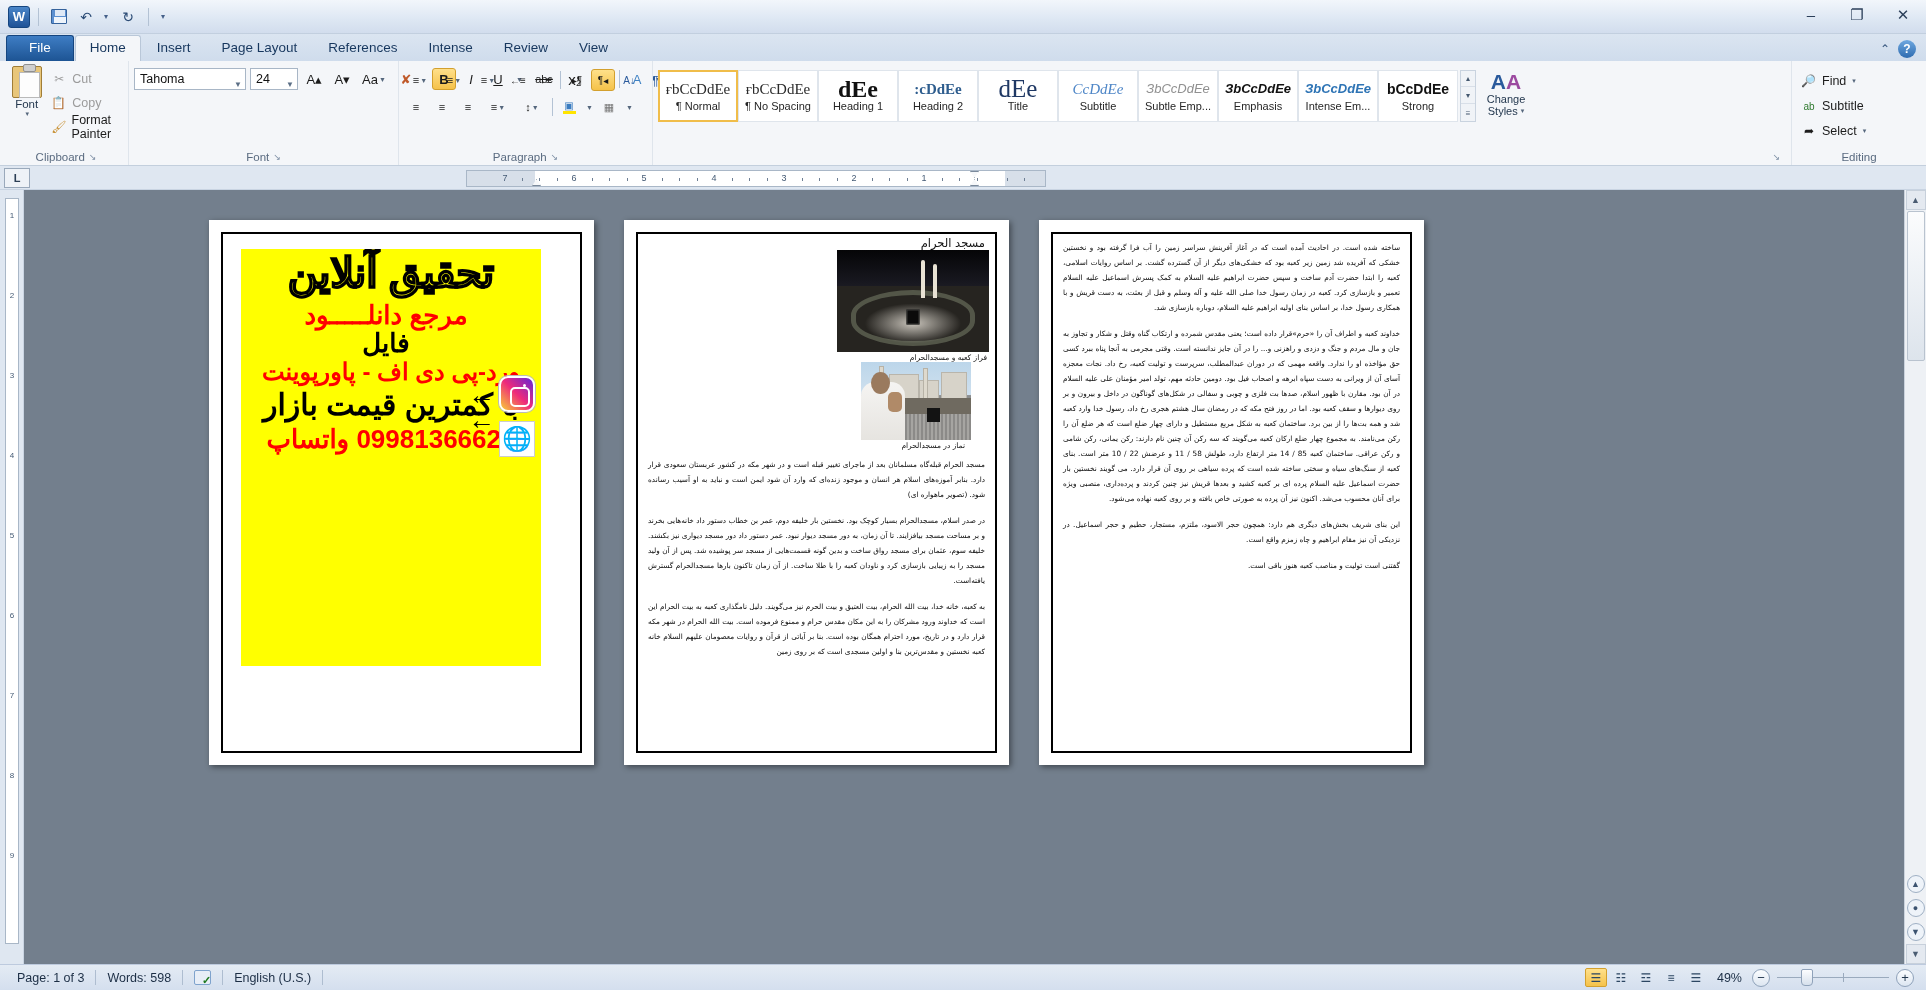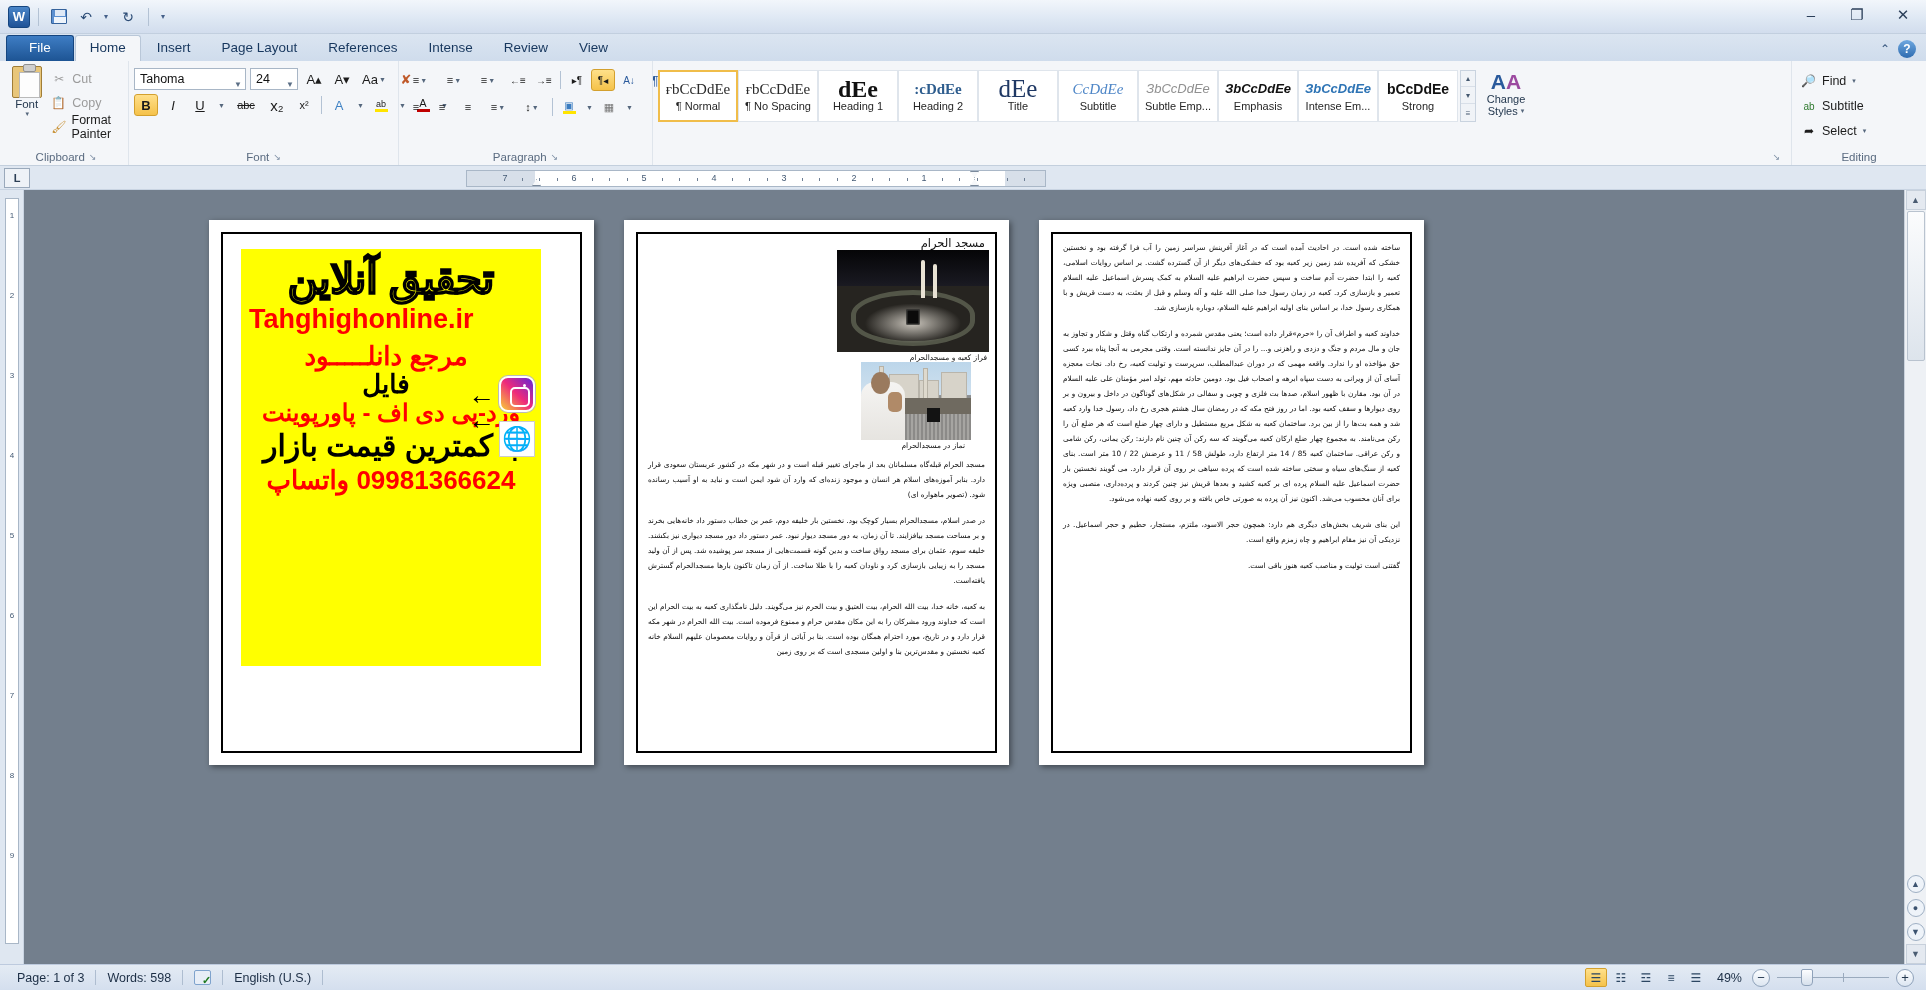--- a/index.html
+++ b/index.html
@@ -225,21 +225,21 @@
   }
   .pageinner { position: absolute; inset: 10px 14px; overflow: hidden; }
 
   
   .adbox {
     position: absolute; left: 32px; top: 29px; width: 300px; height: 417px;
     background: #ffff00; overflow: hidden;
   }
   .adline { text-align: center; line-height: 1; font-weight: bold; direction: rtl; }
   .ad-title {
-    font-size: 41px; color: #ffff00; margin-top: 10px;
+    font-size: 41px; color: #ffff00; margin-top: 4px;
     -webkit-text-stroke: 2px #000;
     letter-spacing: -1px;
   }
   .ad-url { font-size: 27px; color: #ff0000; text-align: left; padding-left: 8px; margin-top: 4px; direction: ltr; font-weight: bold; }
   .ad-red1 { font-size: 26px; color: #ff0000; margin-top: 8px; padding-right: 10px; }
   .ad-blk1 { font-size: 26px; color: #000; margin-top: 2px; padding-right: 10px; }
   .ad-red2 { font-size: 24px; color: #ff0000; margin-top: 4px; }
   .ad-blk2 { font-size: 30px; color: #000; margin-top: 6px; }
   .ad-phone { font-size: 26px; color: #ff0000; margin-top: 6px; }
   .insta {
@@ -439,21 +439,21 @@
             </div>
         </div>
       </div>
       <div class="glabel">
           <span>Clipboard</span>
           <span class="gdiag">↘</span>
         </div>
     </div>
 
     <div class="group" style="width:270px">
-      <div class="gbody" style="flex-direction:column;gap:4px;padding-top:4px">
+      <div class="gbody" style="flex-direction:row;gap:14px;padding-top:4px">
         <div style="display:flex;align-items:center;gap:4px">
           <div class="fontname"><span>Tahoma</span><span class="cbarrow">▼</span></div>
           <div class="fontsize"><span>24</span><span class="cbarrow">▼</span></div>
           <div class="ib">A▴</div>
           <div class="ib">A▾</div>
           <div class="ib wide">
               <span>Aa</span>
               <span class="dd">▼</span>
             </div>
           <div class="ib" style="color:#c05a2a">✘</div>
@@ -723,21 +723,20 @@
         <span class="vrnum" style="top:652px">9</span>
       </div>
     </div>
 
     <div class="pagearea">
 
       <div class="page">
         <div class="pageborder"></div>
         <div class="adbox">
           <div class="adline ad-title">تحقیق آنلاین</div>
-          <div class="ad-url">Tahghighonline.ir</div>
           <div class="insta"></div>
           <div class="globe">🌐</div>
           <div class="arrow1">←</div>
           <div class="arrow2">←</div>
           <div class="adline ad-red1">مرجع دانلـــــود</div>
           <div class="adline ad-blk1">فایل</div>
           <div class="adline ad-red2">ورد-پی دی اف - پاورپوینت</div>
           <div class="adline ad-blk2">با کمترین قیمت بازار</div>
           <div class="adline ad-phone">09981366624 واتساپ</div>
         </div>

